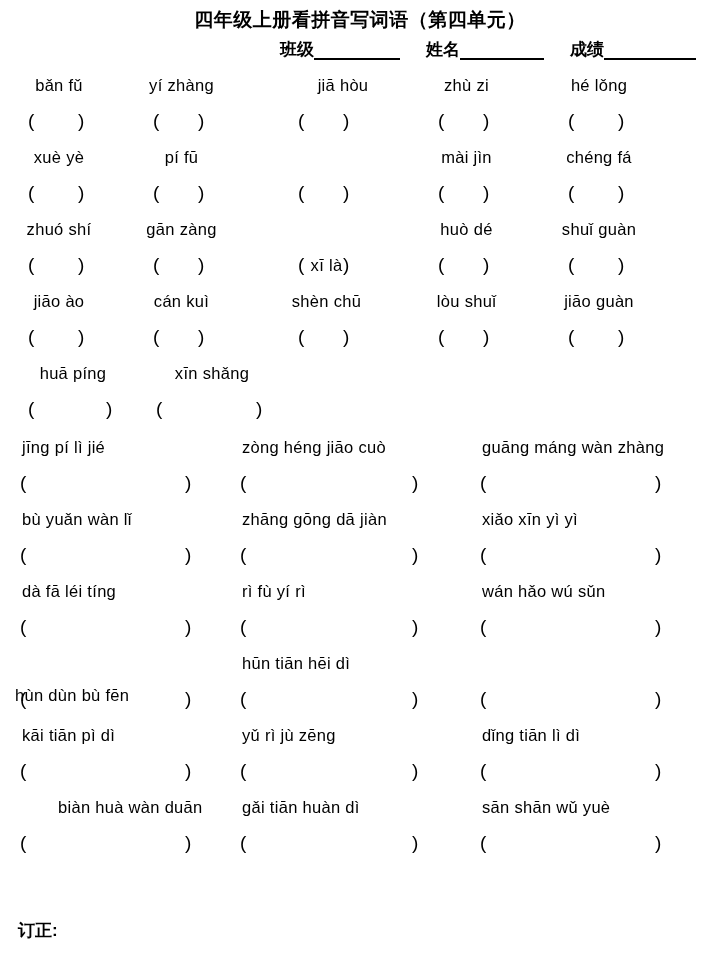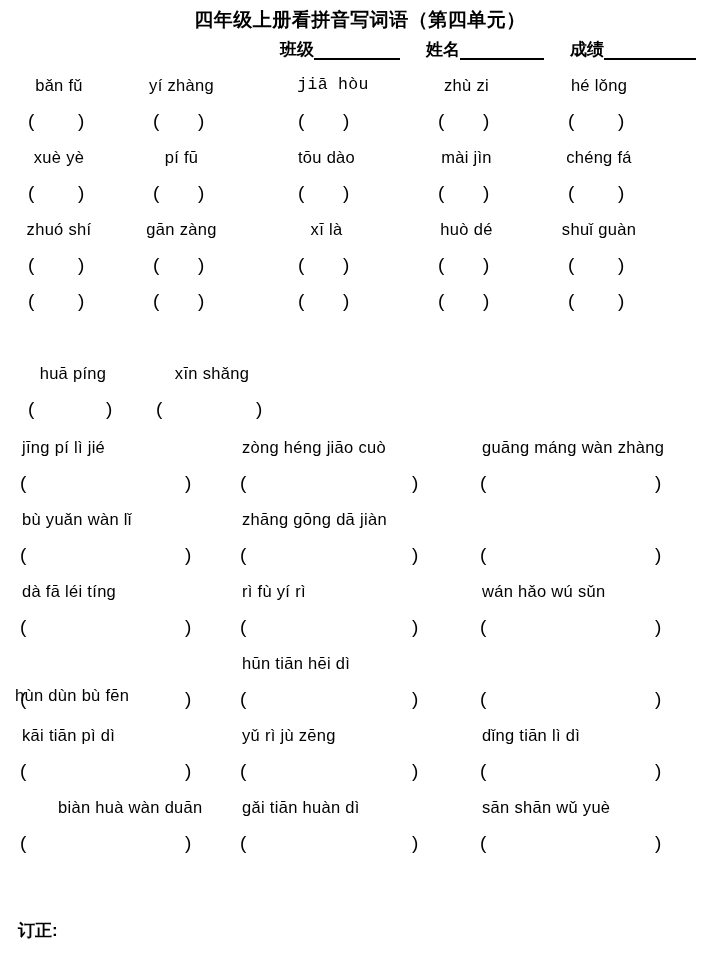--- a/index.html
+++ b/index.html
@@ -145,21 +145,21 @@
       <span class="hf-label">成绩</span>
       <span class="hf-blank w3"></span>
     </div>
   </div>
 
   <div class="word-block">
       <div class="word-group">
         <div class="py-line">
           <div class="py-cell" style="left: -59px; width: 220px;">bǎn fǔ</div>
           <div class="py-cell" style="left: 63.5px; width: 220px;">yí zhàng</div>
-          <div class="py-cell" style="left: 215px; width: 220px; font-family: Liberation Mono, monospace;">jiā hòu</div>
+          <div class="py-cell" style="left: 225px; width: 220px;">jiā hòu</div>
           <div class="py-cell" style="left: 348.5px; width: 220px;">zhù zi</div>
           <div class="py-cell" style="left: 481px; width: 220px;">hé lǒng</div>
         </div>
         <div class="paren-line">
           <div class="paren-cell" style="left: 0px;">
             <span class="p-open" style="left: 20px;">(</span>
             <span class="p-close" style="left: 70px;">)</span>
           </div>
           <div class="paren-cell" style="left: 0px;">
             <span class="p-open" style="left: 145px;">(</span>
@@ -176,21 +176,20 @@
           <div class="paren-cell" style="left: 0px;">
             <span class="p-open" style="left: 560px;">(</span>
             <span class="p-close" style="left: 610px;">)</span>
           </div>
         </div>
       </div>
       <div class="word-group">
         <div class="py-line">
           <div class="py-cell" style="left: -59px; width: 220px;">xuè yè</div>
           <div class="py-cell" style="left: 63.5px; width: 220px;">pí fū</div>
-          <div class="py-cell" style="left: 208.5px; width: 220px;">tōu dào</div>
           <div class="py-cell" style="left: 348.5px; width: 220px;">mài  jìn</div>
           <div class="py-cell" style="left: 481px; width: 220px;">chéng fá</div>
         </div>
         <div class="paren-line">
           <div class="paren-cell" style="left: 0px;">
             <span class="p-open" style="left: 20px;">(</span>
             <span class="p-close" style="left: 70px;">)</span>
           </div>
           <div class="paren-cell" style="left: 0px;">
             <span class="p-open" style="left: 145px;">(</span>
@@ -207,21 +206,21 @@
           <div class="paren-cell" style="left: 0px;">
             <span class="p-open" style="left: 560px;">(</span>
             <span class="p-close" style="left: 610px;">)</span>
           </div>
         </div>
       </div>
       <div class="word-group">
         <div class="py-line">
           <div class="py-cell" style="left: -59px; width: 220px;">zhuó shí</div>
           <div class="py-cell" style="left: 63.5px; width: 220px;">gān zàng</div>
-          <div class="py-cell" style="left: 208.5px; width: 220px;">xī là</div>
+          <div class="py-cell" style="left: 208.5px; width: 220px; margin-top: 36px;">xī là</div>
           <div class="py-cell" style="left: 348.5px; width: 220px;">huò dé</div>
           <div class="py-cell" style="left: 481px; width: 220px;">shuǐ guàn</div>
         </div>
         <div class="paren-line">
           <div class="paren-cell" style="left: 0px;">
             <span class="p-open" style="left: 20px;">(</span>
             <span class="p-close" style="left: 70px;">)</span>
           </div>
           <div class="paren-cell" style="left: 0px;">
             <span class="p-open" style="left: 145px;">(</span>
@@ -235,20 +234,27 @@
             <span class="p-open" style="left: 430px;">(</span>
             <span class="p-close" style="left: 475px;">)</span>
           </div>
           <div class="paren-cell" style="left: 0px;">
             <span class="p-open" style="left: 560px;">(</span>
             <span class="p-close" style="left: 610px;">)</span>
           </div>
         </div>
       </div>
       <div class="word-group">
+        <div class="py-line">
+          <div class="py-cell" style="left: -59px; width: 220px;">jiāo ào</div>
+          <div class="py-cell" style="left: 63.5px; width: 220px;">cán kuì</div>
+          <div class="py-cell" style="left: 208.5px; width: 220px;">shèn chū</div>
+          <div class="py-cell" style="left: 348.5px; width: 220px;">lòu shuǐ</div>
+          <div class="py-cell" style="left: 481px; width: 220px;">jiāo guàn</div>
+        </div>
         <div class="paren-line">
           <div class="paren-cell" style="left: 0px;">
             <span class="p-open" style="left: 20px;">(</span>
             <span class="p-close" style="left: 70px;">)</span>
           </div>
           <div class="paren-cell" style="left: 0px;">
             <span class="p-open" style="left: 145px;">(</span>
             <span class="p-close" style="left: 190px;">)</span>
           </div>
           <div class="paren-cell" style="left: 0px;">
@@ -302,20 +308,21 @@
           <div class="paren-cell" style="left: 0px;">
             <span class="p-open" style="left: 480px;">(</span>
             <span class="p-close" style="left: 655px;">)</span>
           </div>
         </div>
       </div>
       <div class="idiom-group">
         <div class="py-line">
           <div class="idiom-py" style="left: 22px;">bù yuǎn wàn lǐ</div>
           <div class="idiom-py" style="left: 242px;">zhāng gōng dā jiàn</div>
+          <div class="idiom-py" style="left: 482px;">xiǎo xīn yì yì</div>
         </div>
         <div class="paren-line">
           <div class="paren-cell" style="left: 0px;">
             <span class="p-open" style="left: 20px;">(</span>
             <span class="p-close" style="left: 185px;">)</span>
           </div>
           <div class="paren-cell" style="left: 0px;">
             <span class="p-open" style="left: 240px;">(</span>
             <span class="p-close" style="left: 412px;">)</span>
           </div>

